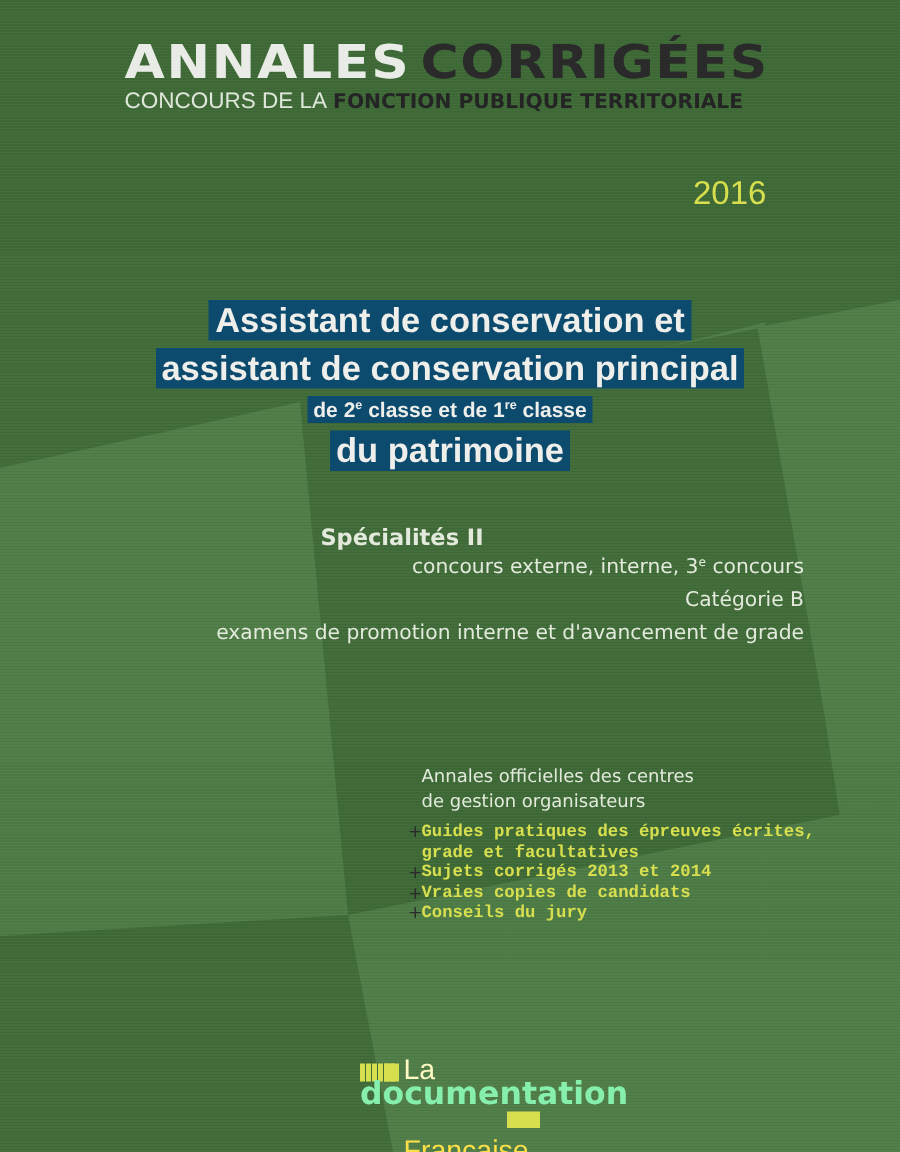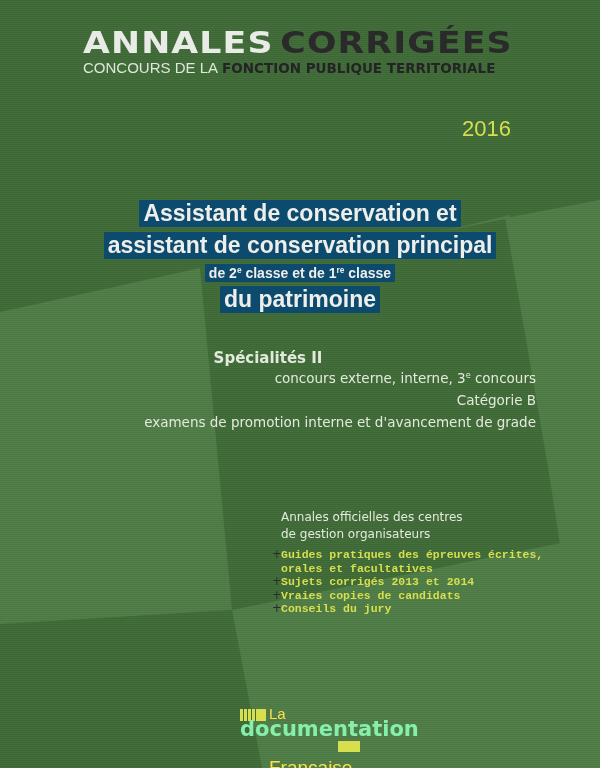--- a/index.html
+++ b/index.html
@@ -33,21 +33,21 @@
 
   .features { position: absolute; left: 281px; top: 509px; width: 300px; }
   .features .intro { color: #e3eadc; font-size: 12px; line-height: 17px; font-family: "DejaVu Sans", sans-serif; }
   .features ul { list-style: none; margin: 5px 0 0 -9px; padding: 0; }
   .features li { color: #d8df4e; font-family: "Liberation Mono", monospace; font-weight: bold; font-size: 11.5px; line-height: 13.5px; position: relative; padding-left: 9px; }
   .features li .plus { position: absolute; left: 0; top: 0; color: #2b2b2b; font-family: "DejaVu Sans", sans-serif; font-weight: normal; }
 
   .publisher { position: absolute; left: 240px; top: 706px; }
   .publisher .bars { position: absolute; left: 0; top: 3px; width: 24px; height: 12px; background: repeating-linear-gradient(90deg, #d8df4e 0px, #d8df4e 3px, #3e6a37 3px, #3e6a37 4px); }
   .publisher .bars .solid { position: absolute; left: 16px; top: 0; width: 10px; height: 12px; background: #d8df4e; }
-  .publisher .la { position: absolute; left: 29px; top: 0; color: #fde047; font-size: 15px; line-height: 16px; }
+  .publisher .la { position: absolute; left: 29px; top: 0; color: #fef9c3; font-size: 19px; line-height: 16px; }
   .publisher .doc { position: absolute; left: 0; top: 15px; color: #86efac; font-weight: bold; font-size: 21px; line-height: 17px; font-family: "DejaVu Sans", sans-serif; white-space: nowrap; }
   .publisher .fr { position: absolute; left: 29px; top: 32px; color: #fde047; font-size: 19px; line-height: 16px; white-space: nowrap; margin-top: 22px; }
   .publisher .flag { position: absolute; left: 98px; top: 35px; width: 22px; height: 11px; background: #d8df4e; }
 </style>
 </head>
 <body>
 
 <div class="cover">
   <svg class="bg" viewBox="0 0 600 768" width="600" height="768">
     <rect x="0" y="0" width="600" height="768" fill="#3e6a37"></rect>
@@ -83,21 +83,21 @@
     <div class="b">Spécialités II</div>
     <div class="n"><span>concours externe, interne, 3</span><sup>e</sup><span> concours</span></div>
     <div class="n">Catégorie B</div>
     <div class="n">examens de promotion interne et d'avancement de grade</div>
   </div>
 
   <div class="features">
     <div class="intro">Annales officielles des centres</div>
     <div class="intro">de gestion organisateurs</div>
     <ul>
-      <li><span class="plus">+</span><span>Guides pratiques des épreuves écrites,</span><br><span>orales et facultatives</span></li>
+      <li><span class="plus">+</span><span>Guides pratiques des épreuves écrites,</span><br><span>grade et facultatives</span></li>
       <li><span class="plus">+</span><span>Sujets corrigés 2013 et 2014</span></li>
       <li><span class="plus">+</span><span>Vraies copies de candidats</span></li>
       <li><span class="plus">+</span><span>Conseils du jury</span></li>
     </ul>
   </div>
 
   <div class="publisher">
     <div class="bars">
         <div class="solid"></div>
       </div>

